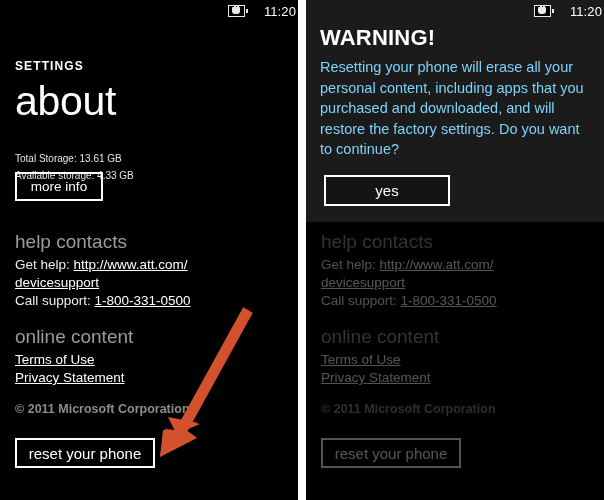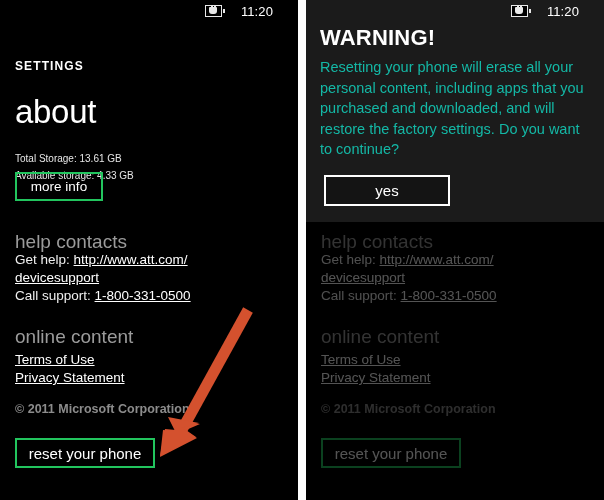--- a/index.html
+++ b/index.html
@@ -38,21 +38,21 @@
   }
 
   
   .statusbar {
     position: absolute;
     top: 0; left: 0; right: 0;
     height: 22px;
     display: flex;
     align-items: center;
     justify-content: flex-end;
-    padding-right: 25px;
+    padding-right: 2px;
     box-sizing: border-box;
     background: #000;
     z-index: 5;
   }
   .status-icon {
     display: inline-block;
     margin-right: 14px;
     position: relative;
     width: 22px;
     height: 13px;
@@ -110,37 +110,37 @@
   }
   .app-title {
     margin-top: 30px;
     font-size: 12px;
     letter-spacing: 1.1px;
     color: #ffffff;
     font-weight: 600;
     line-height: 1;
   }
   .page-title {
-    margin-top: 23px;
-    font-size: 33px;
+    margin-top: 9px;
+    font-size: 41px;
     line-height: 1.02;
     color: #ffffff;
     font-weight: 300;
     letter-spacing: -0.3px;
     text-align: center;
   }
   .storage-block {
     margin-top: 27px;
     color: #e6e6e6;
     font-size: 10px;
     line-height: 17px;
   }
   .btn {
     display: inline-block;
-    border: 2px solid #22c55e;
+    border: 2px solid #ffffff;
     color: #ffffff;
     background: transparent;
     font-size: 14px;
     line-height: 1;
     padding: 8px 13px 9px 13px;
     box-sizing: border-box;
     font-family: inherit;
     cursor: pointer;
   }
   .btn-moreinfo {
@@ -183,21 +183,21 @@
     top: 438px;
     width: 140px;
     height: 30px;
     padding: 0;
     display: flex;
     align-items: center;
     justify-content: center;
     font-size: 15px;
   }
   .help-block { position: absolute; left: 15px; top: 232px; width: 270px; }
-  .help-head { }
+  .help-head { margin-bottom: 5px; }
   .online-block { position: absolute; left: 15px; top: 327px; width: 270px; }
   .online-head { margin-bottom: 5px; }
   .copy-block { position: absolute; left: 15px; top: 403px; }
   .storage-abs { position: absolute; left: 15px; top: 123px; }
   .title-abs { position: absolute; left: 15px; top: 30px; }
 
   
   .dimmed .app-title,
   .dimmed .page-title,
   .dimmed .storage-block,
@@ -231,21 +231,21 @@
     line-height: 1;
     text-align: right;
   }
   .dialog-text {
     position: absolute;
     left: 14px;
     top: 57px;
     width: 272px;
     font-size: 14.5px;
     line-height: 20.5px;
-    color: #14b8a6;
+    color: #7dd3fc;
     font-weight: 300;
   }
   .dialog-buttons {
     position: absolute;
     left: 18px;
     top: 175px;
     width: 268px;
     display: flex;
     justify-content: space-between;
   }

